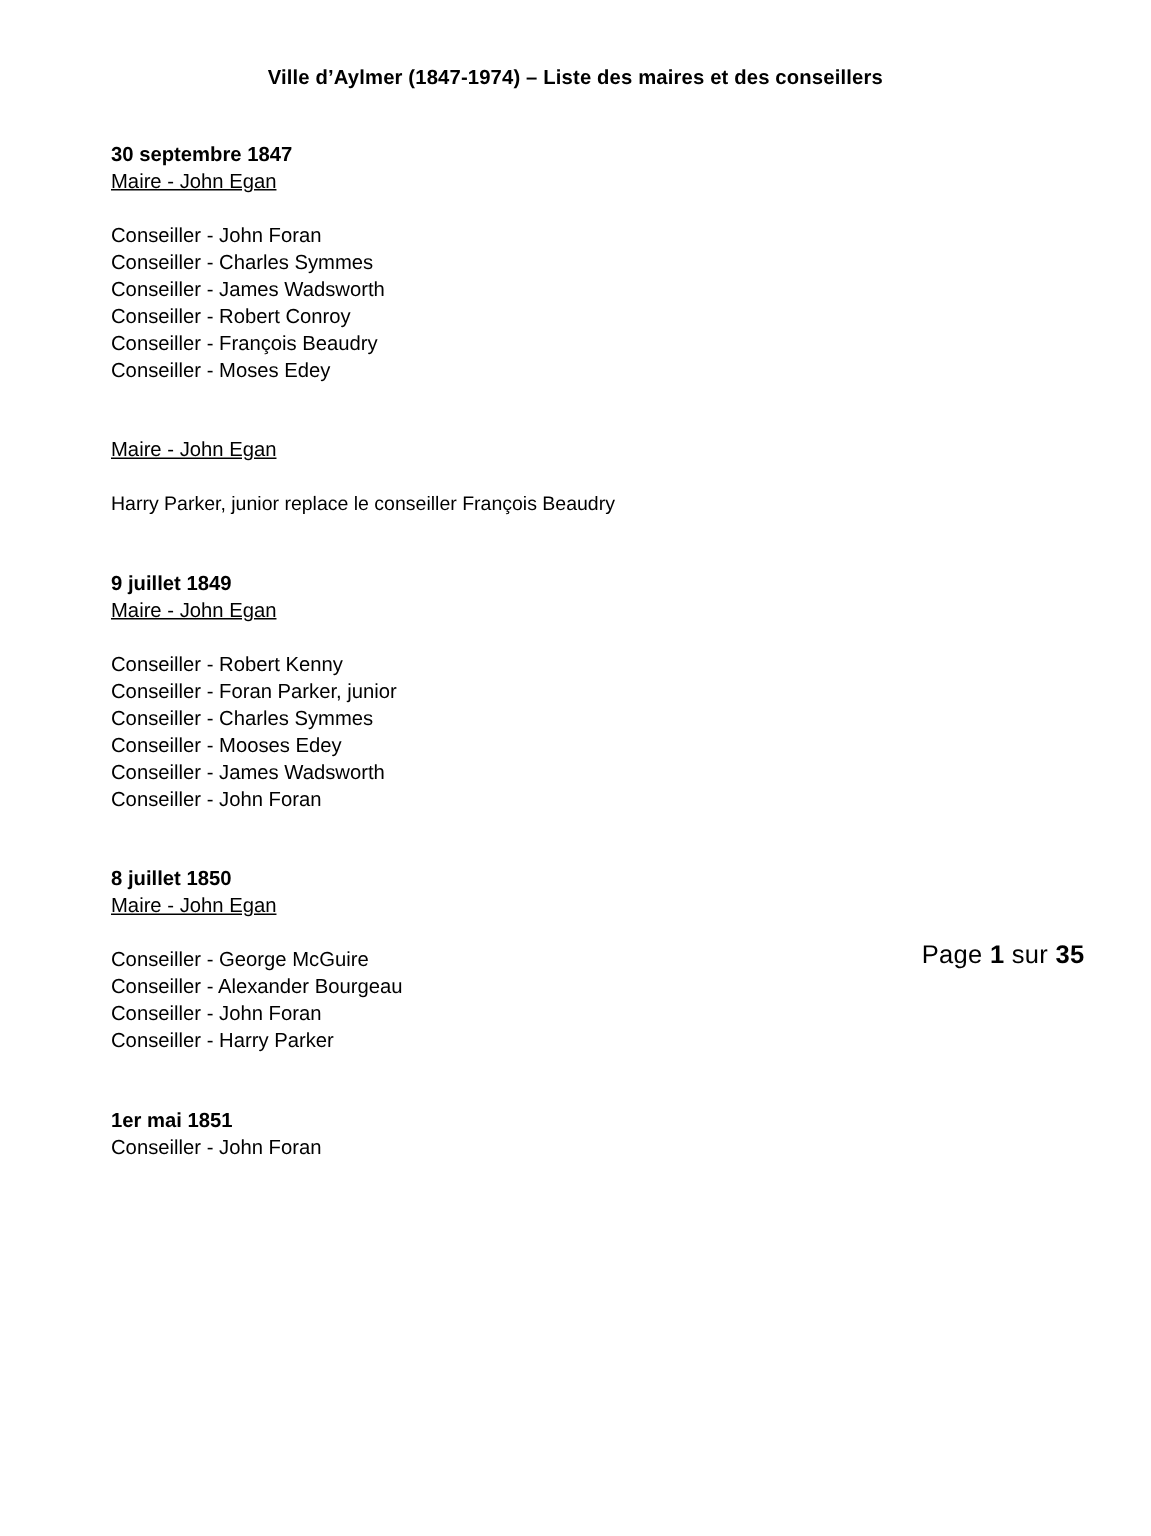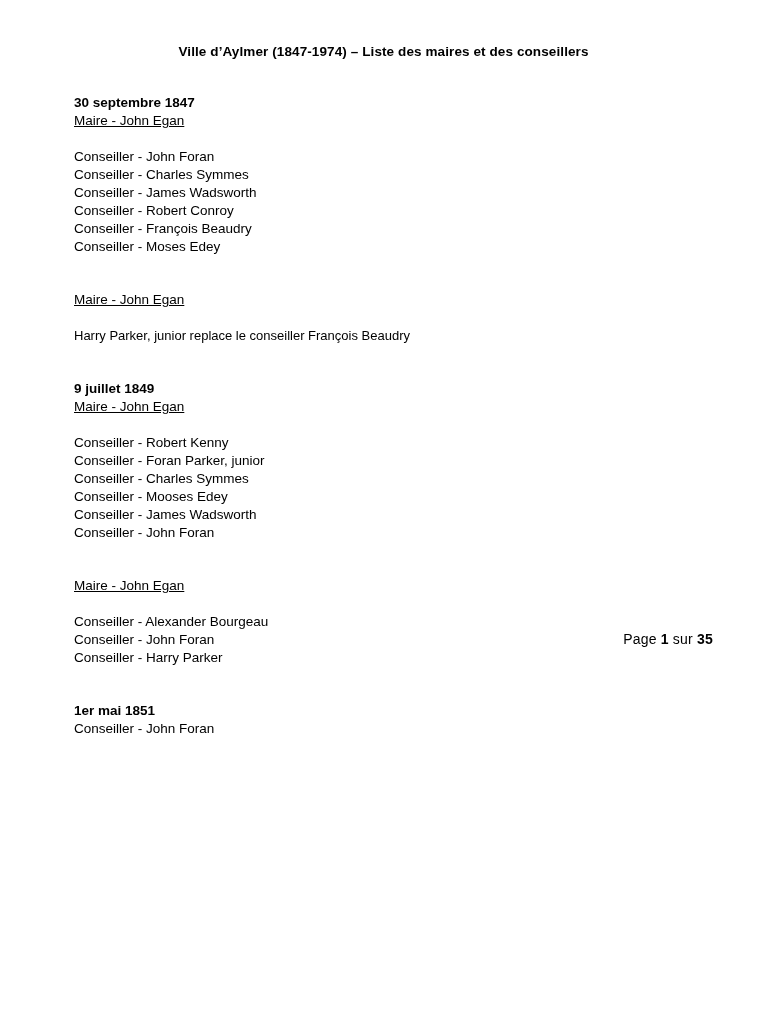--- a/index.html
+++ b/index.html
@@ -69,23 +69,23 @@
     padding: 0;
   }
   .note {
     font-size: 13px;
     line-height: 18px;
     margin: 0;
     padding: 0;
   }
   .footer {
     position: absolute;
-    right: 54px;
+    right: 44px;
     bottom: 84px;
-    font-size: 14px;
+    font-size: 17px;
     letter-spacing: 0.2px;
     white-space: nowrap;
   }
   .footer b { font-weight: bold; }
 </style>
 </head>
 <body>
 
 <div class="page">
 
@@ -123,22 +123,24 @@
       <div class="councillor">Conseiller - Foran Parker, junior</div>
       <div class="councillor">Conseiller - Charles Symmes</div>
       <div class="councillor">Conseiller - Mooses Edey</div>
       <div class="councillor">Conseiller - James Wadsworth</div>
       <div class="councillor">Conseiller - John Foran</div>
     </div>
 
     <div class="gap-block"></div>
 
     <div class="entry">
+      <div class="entry-date">8 juillet 1850</div>
       <div class="entry-mayor">Maire - John Egan</div>
       <div class="gap-small"></div>
+      <div class="councillor">Conseiller - George McGuire</div>
       <div class="councillor">Conseiller - Alexander Bourgeau</div>
       <div class="councillor">Conseiller - John Foran</div>
       <div class="councillor">Conseiller - Harry Parker</div>
     </div>
 
     <div class="gap-block"></div>
 
     <div class="entry">
       <div class="entry-date">1er mai 1851</div>
       <div class="councillor">Conseiller - John Foran</div>

